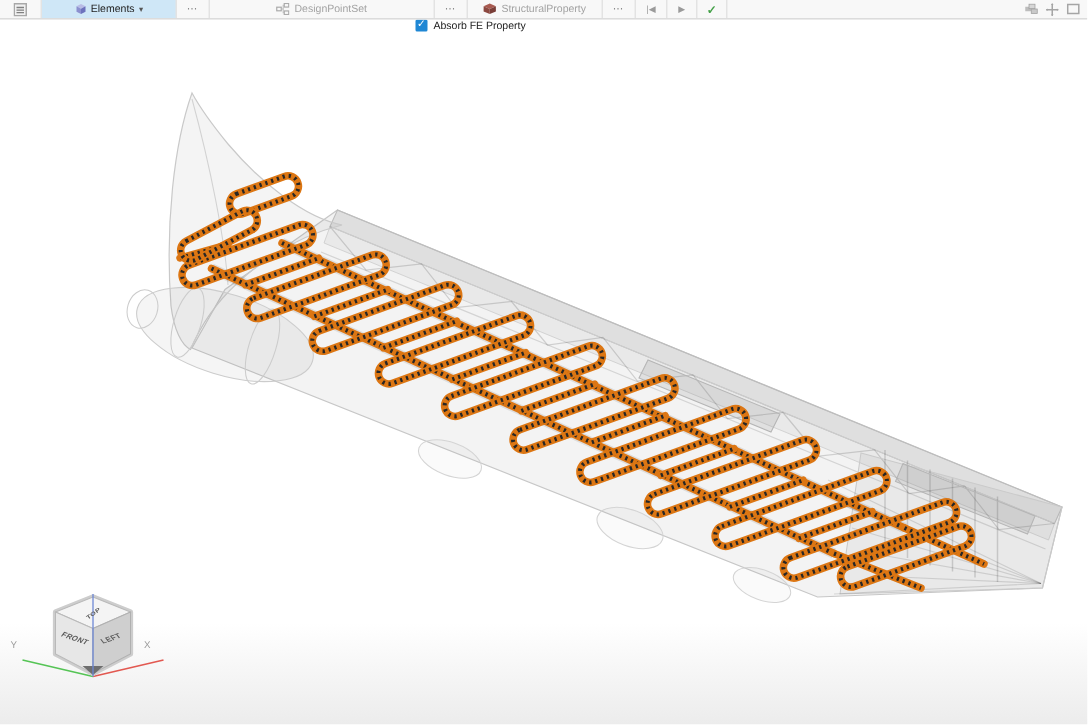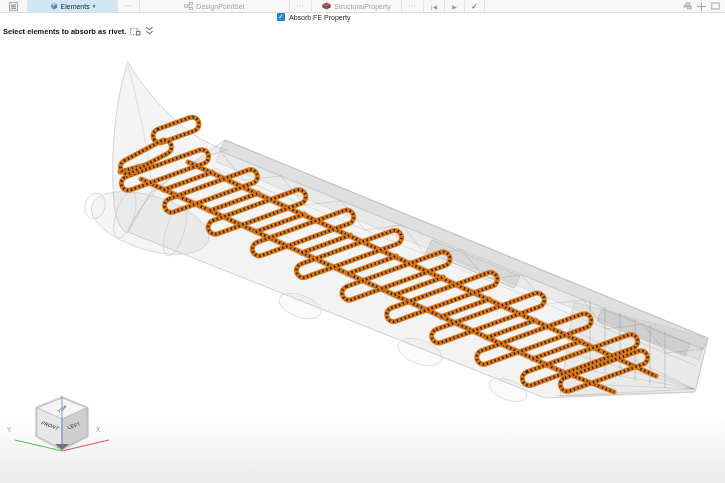--- a/index.html
+++ b/index.html
@@ -202,30 +202,20 @@
         <rect x="0.8" y="1" width="7.4" height="6" fill="none" stroke="#a5a5a5" stroke-width="1"></rect>
       </svg>
     </div>
   </div>
 
   <div class="optrow">
     <div class="chk" style="background: rgb(31, 135, 212);">✓</div>
     <span class="optlabel">Absorb FE Property</span>
   </div>
 
-  <div class="promptrow">
-    <span class="prompt">Select elements to absorb as rivet.</span>
-    <svg width="11" height="9" viewBox="0 0 11 9">
-      <rect x="0.6" y="1.4" width="7.2" height="6" fill="none" stroke="#787878" stroke-width="0.9" stroke-dasharray="1.6 1.1"></rect>
-      <rect x="6.4" y="4.6" width="3.6" height="3.4" fill="#ffffff" stroke="#5f5f5f" stroke-width="0.9"></rect>
-    </svg>
-    <svg width="9" height="10" viewBox="0 0 9 10">
-      <path d="M1.4,1.2 L4.5,3.8 L7.6,1.2 M1.4,5.2 L4.5,7.8 L7.6,5.2" fill="none" stroke="#6f6f6f" stroke-width="1.1"></path>
-    </svg>
-  </div>
 
   <svg id="cube" viewBox="15 385 145 78">
 
     <line x1="77" y1="451" x2="30" y2="440" stroke="#55c455" stroke-width="1.1"></line>
     <line x1="77" y1="451" x2="124" y2="440" stroke="#e25850" stroke-width="1.1"></line>
 
     <polygon points="77,398 102,408 102,436 77,449 52,436 52,408" fill="#ececec" stroke="#cdcdcd" stroke-width="3.5" stroke-linejoin="round"></polygon>
     <polygon points="77,398 102,408 77,419 52,408" fill="#f4f4f4" stroke="#b9b9b9" stroke-width="0.7"></polygon>
     <polygon points="52,408 77,419 77,449 52,436" fill="#e7e7e7" stroke="#b9b9b9" stroke-width="0.7"></polygon>
     <polygon points="77,419 102,408 102,436 77,449" fill="#cfcfcf" stroke="#b0b0b0" stroke-width="0.7"></polygon>

